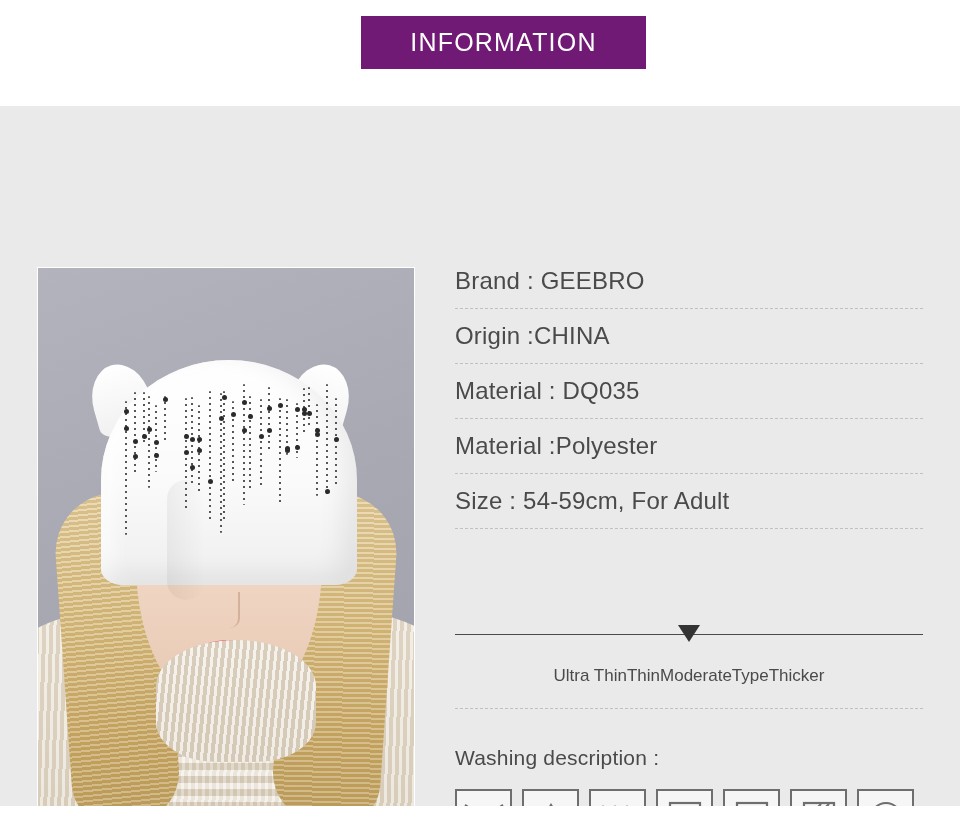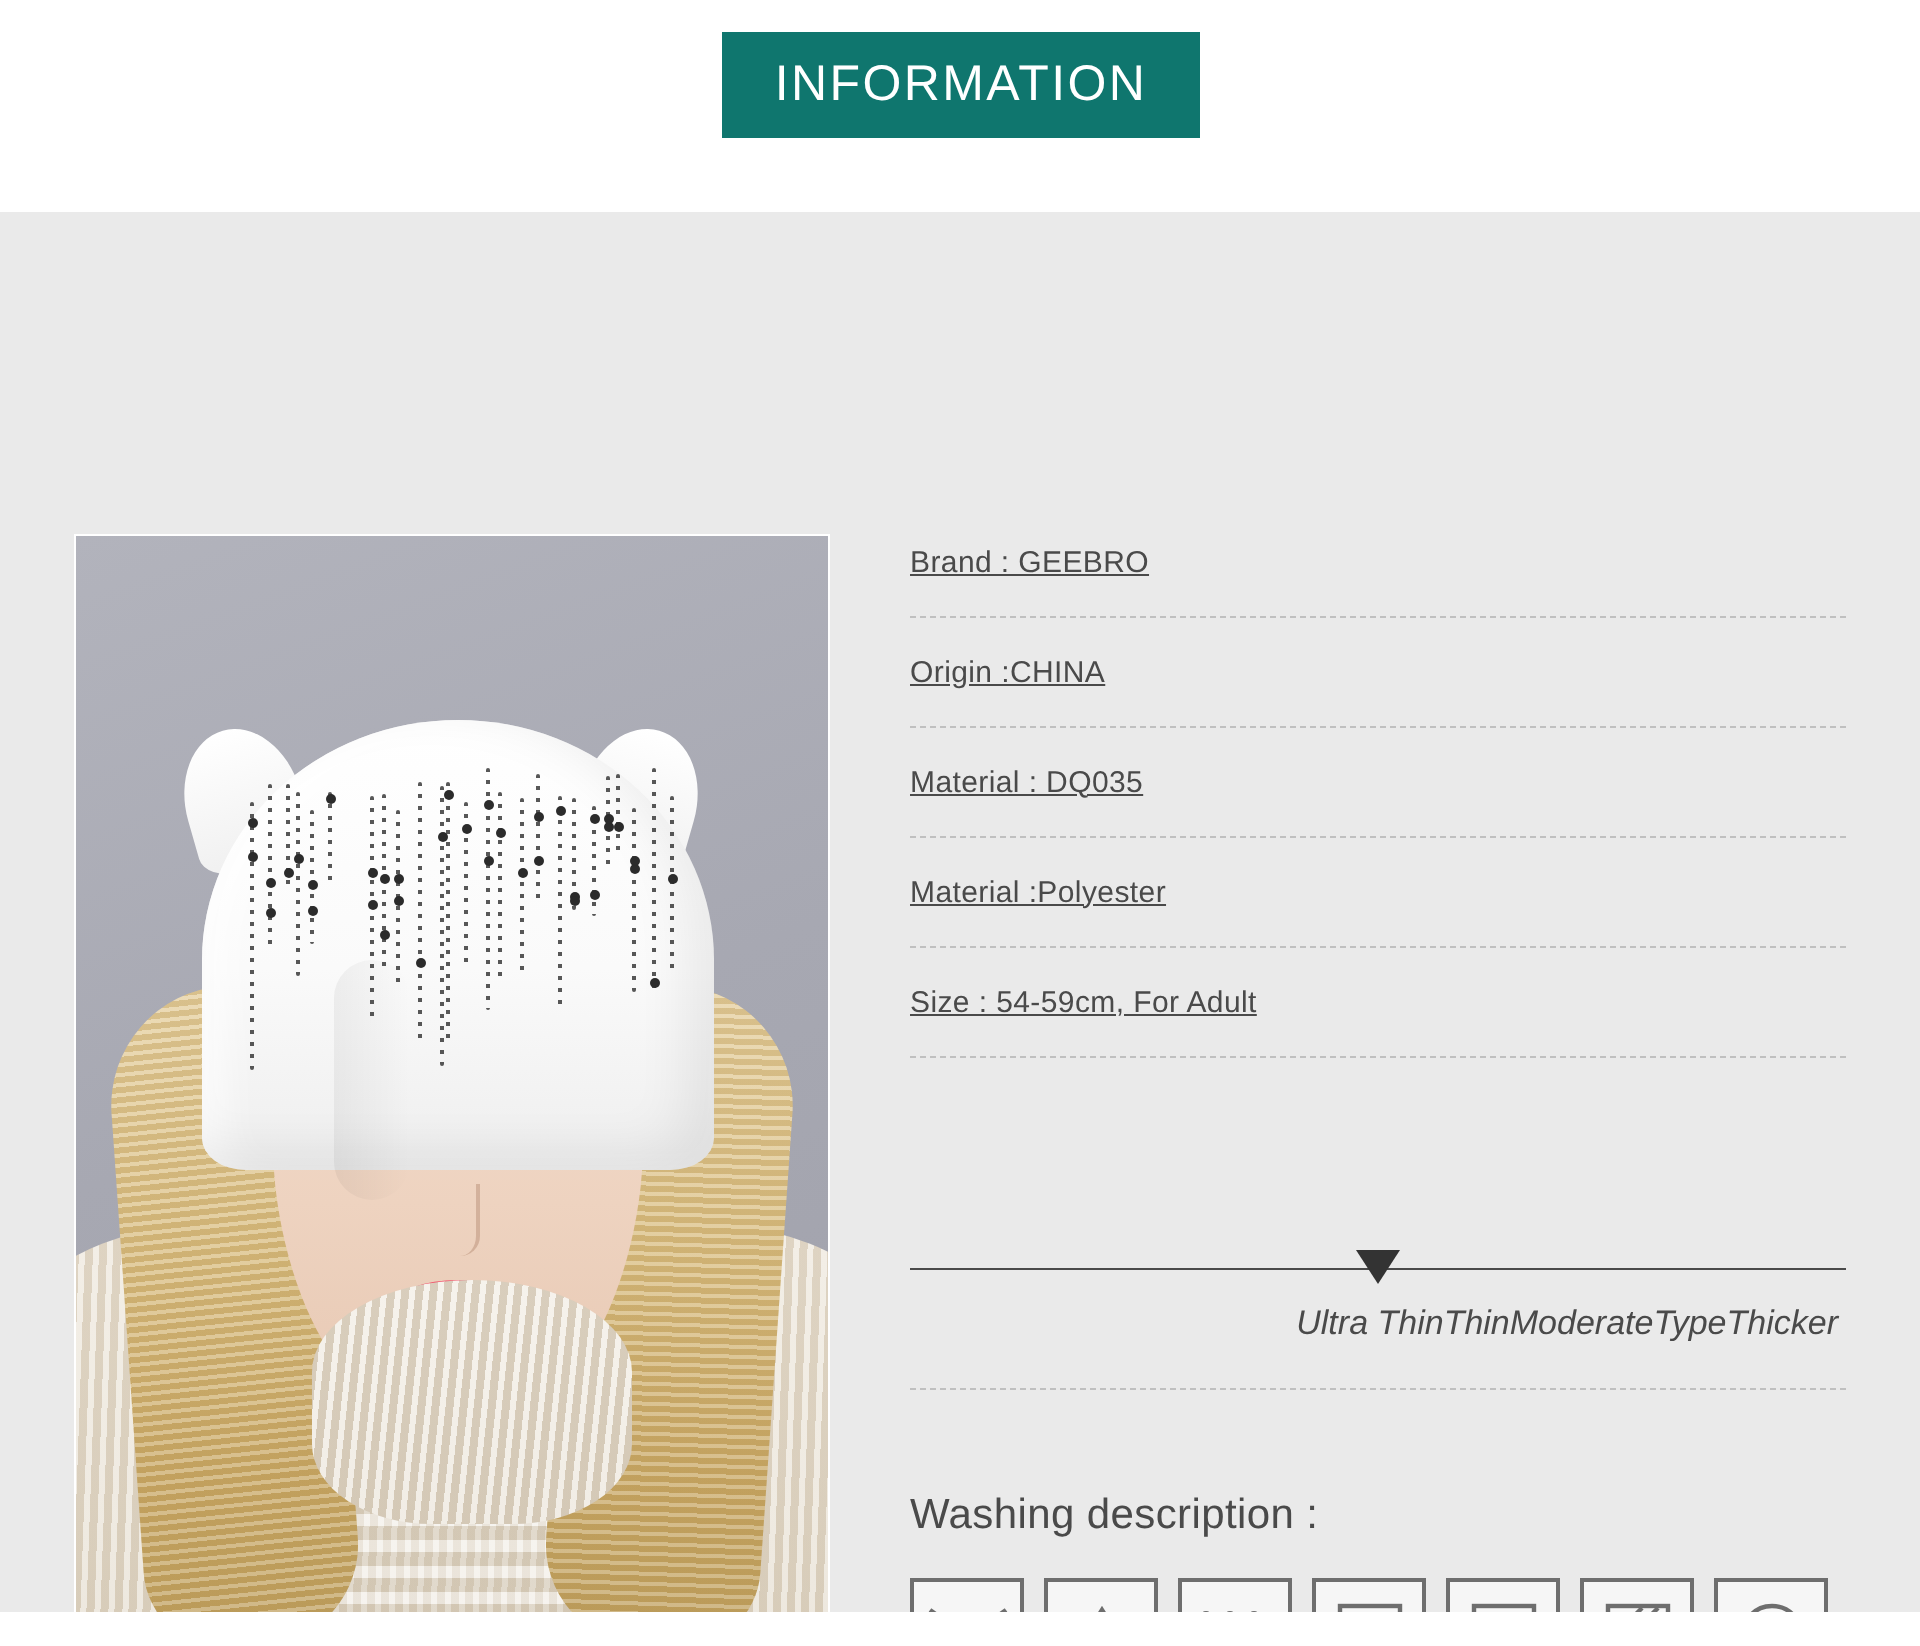--- a/index.html
+++ b/index.html
@@ -23,22 +23,22 @@
   
   .header-band {
     position: absolute;
     left: 0; top: 0;
     width: 960px; height: 106px;
     background: #ffffff;
   }
   .header-title-box {
     position: absolute;
     left: 361px; top: 16px;
-    width: 239px; height: 53px;
-    background: #0f766e;
+    width: 285px; height: 53px;
+    background: #701a75;
     display: flex;
     align-items: center;
     justify-content: center;
   }
   .header-title-box .title-text {
     color: #ffffff;
     font-size: 25px;
     letter-spacing: 1.2px;
     font-weight: 400;
     white-space: nowrap;
@@ -219,26 +219,25 @@
     left: 455px; top: 148px;
     width: 468px;
   }
   .spec-row {
     height: 54px;
     border-bottom: 1px dashed #c0c0c0;
     display: flex;
     align-items: center;
   }
   .spec-row .spec-text {
-    font-size: 15px;
+    font-size: 24px;
     color: #4a4a4a;
     font-weight: 400;
     letter-spacing: .2px;
     white-space: nowrap;
-    text-decoration: underline;
   }
 
   
   .index-block {
     position: absolute;
     left: 455px; top: 494px;
     width: 468px;
   }
   .index-label {
     font-size: 21px;
@@ -261,24 +260,23 @@
     position: absolute;
     top: 5px;
     width: 0; height: 0;
     border-left: 11px solid transparent;
     border-right: 11px solid transparent;
     border-top: 17px solid #333333;
     transform: translateX(-11px);
   }
   .index-ticks {
     display: flex;
-    justify-content: flex-end;
-    margin-top: 2px;
+    justify-content: center;
+    margin-top: 16px;
     padding: 0 4px;
-    font-style: italic;
   }
   .index-ticks .tick {
     font-size: 17px;
     color: #4a4a4a;
     white-space: nowrap;
   }
   .index-underline {
     margin-top: 22px;
     border-bottom: 1px dashed #c0c0c0;
     width: 468px;

